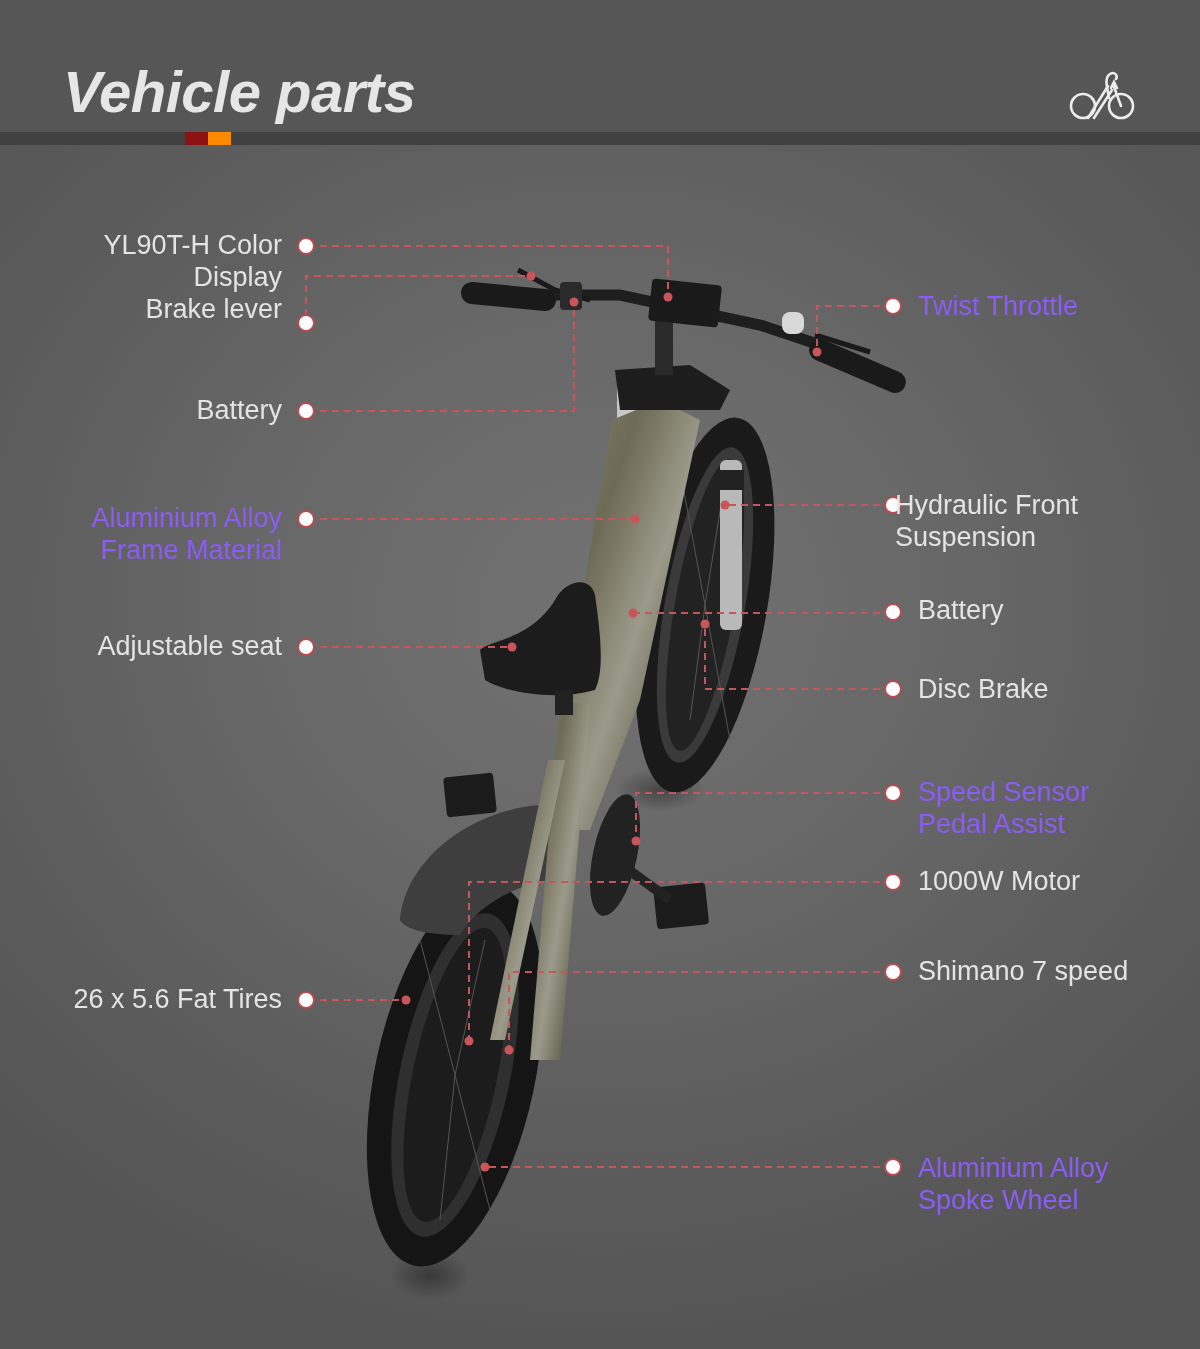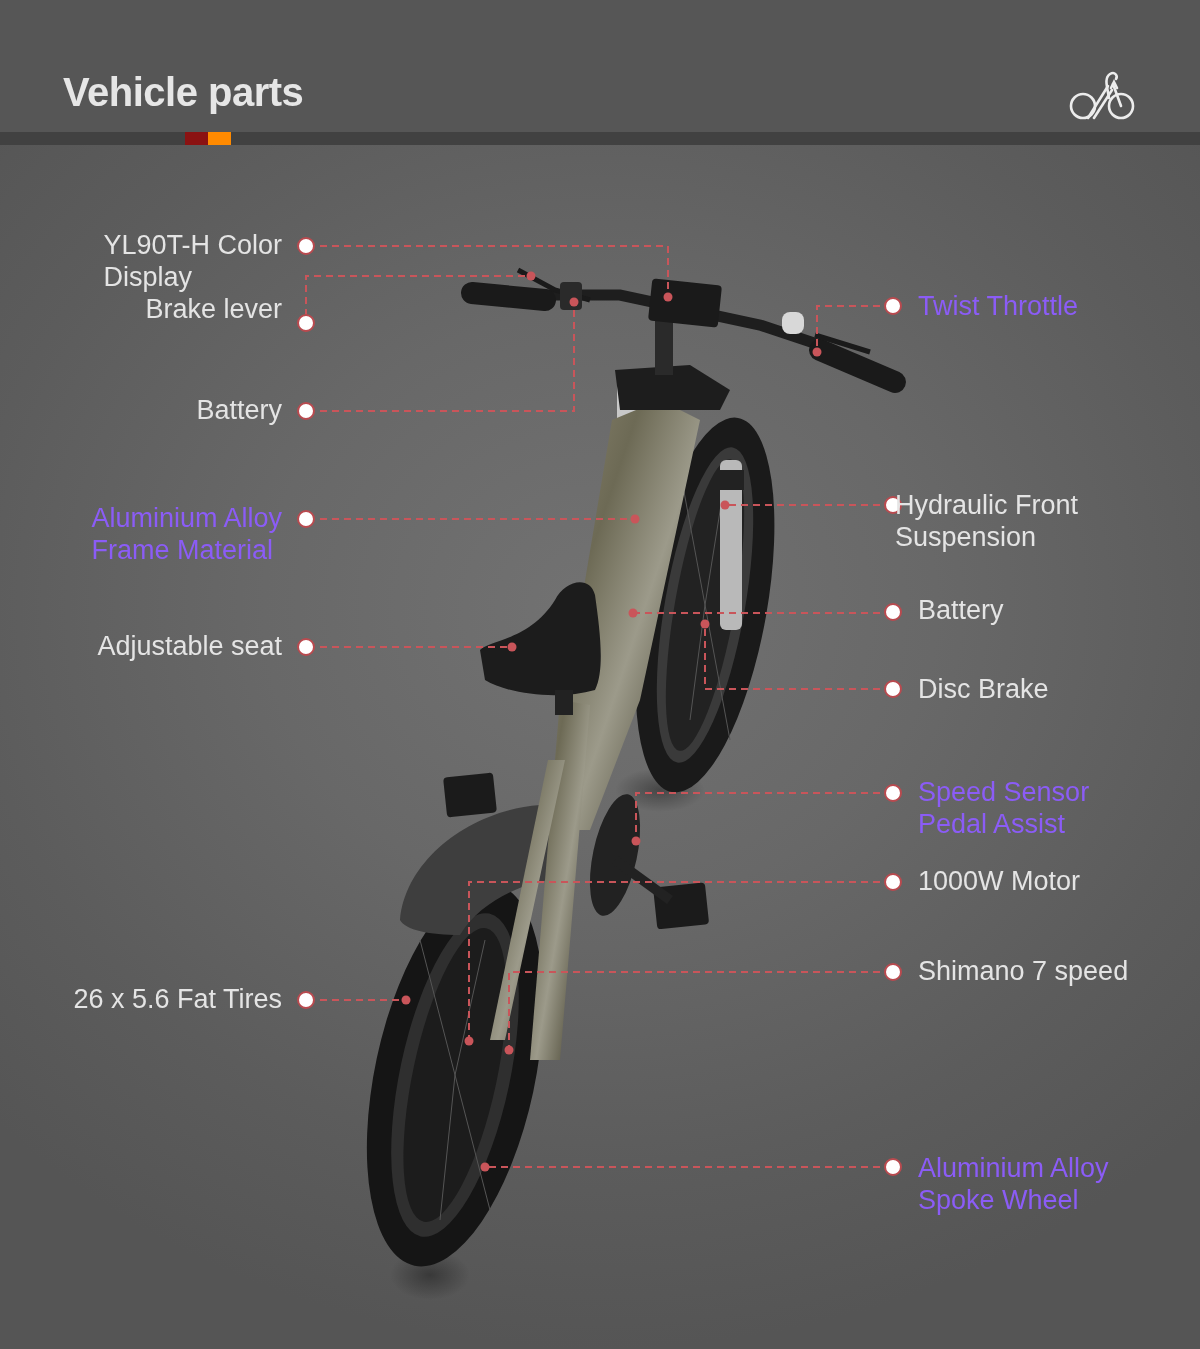--- a/index.html
+++ b/index.html
@@ -7,38 +7,39 @@
     width: 1200px; height: 1349px; position: relative; overflow: hidden;
     background: radial-gradient(ellipse 70% 55% at 50% 45%, #727272 0%, #686868 40%, #5c5c5c 75%, #555555 100%);
     font-family: "Liberation Sans", "DejaVu Sans", sans-serif;
   }
   .header {
     position: absolute; left: 0; top: 0; width: 1200px; height: 132px;
     background: #565656;
   }
   .title {
     position: absolute; left: 63px; top: 60px;
-    font-size: 40px; font-weight: bold; color: #e6e6e6; letter-spacing: -0.5px;
+    font-size: 58px; font-weight: bold; color: #e6e6e6; letter-spacing: -0.5px;
     line-height: 64px;
+    font-style: italic;
   }
   .header-bar {
     position: absolute; left: 0; top: 132px; width: 1200px; height: 13px; background: #414141;
   }
   .accent-red { position: absolute; left: 185px; top: 132px; width: 23px; height: 13px; }
   .accent-orange { position: absolute; left: 208px; top: 132px; width: 23px; height: 13px; }
   .logo { position: absolute; left: 1066px; top: 68px; width: 72px; height: 54px; }
 
   .lines { position: absolute; left: 0; top: 0; width: 1200px; height: 1349px; pointer-events: none; }
 
   .bike { position: absolute; left: 0; top: 0; width: 1200px; height: 1349px; }
 
   .label {
     position: absolute; font-size: 27px; line-height: 32px; white-space: nowrap;
   }
-  .label.left { text-align: left; }
+  .label.left { text-align: right; }
   .label.light { color: #e4e4e4; }
   .label.dark { color: #8b5cf6; }
   .label span { display: block; }
 
   .marker {
     position: absolute; width: 14px; height: 14px; border-radius: 50%;
     background: #ffffff; border: 2.5px solid #b94a4f; box-sizing: content-box;
     transform: translate(-50%, -50%);
   }
 </style>

